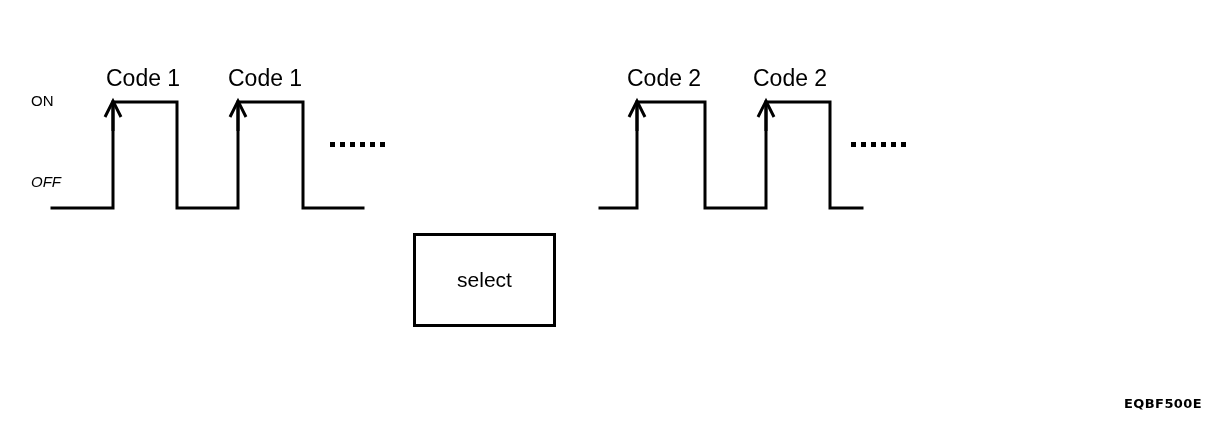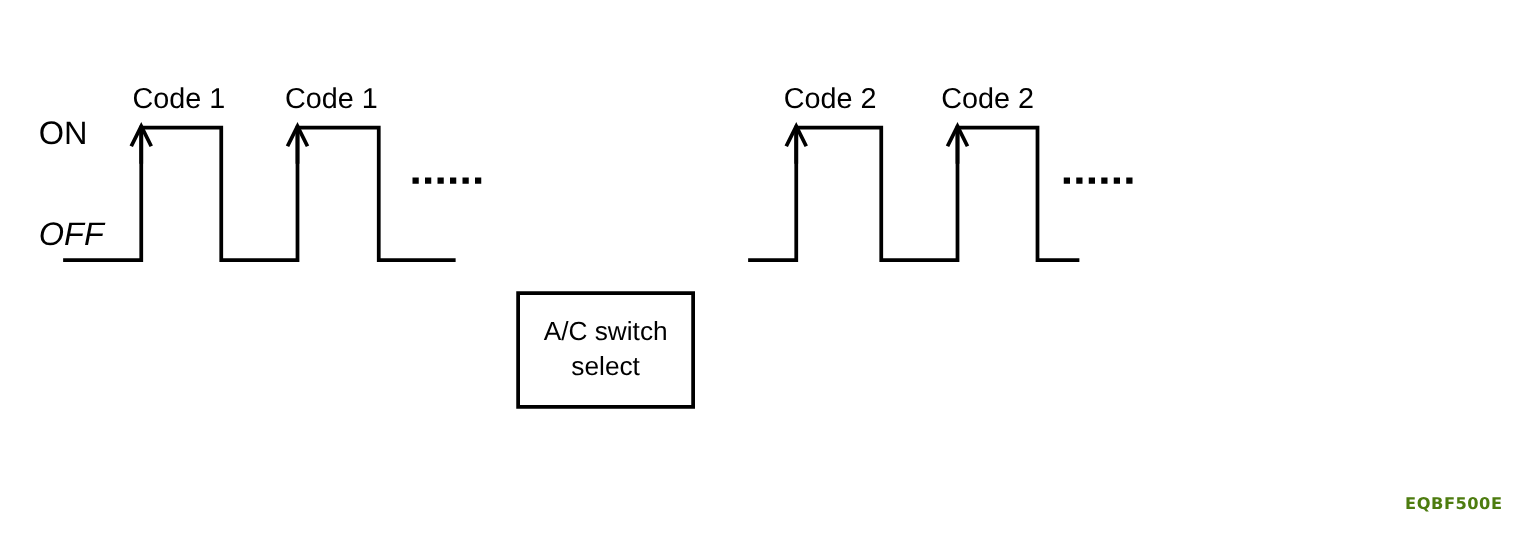--- a/index.html
+++ b/index.html
@@ -27,21 +27,21 @@
     height: 432px;
   }
   .lbl {
     position: absolute;
     white-space: nowrap;
     font-family: "Liberation Sans", sans-serif;
     color: #000000;
     line-height: 1;
   }
   .axis-label {
-    font-size: 26px;
+    font-size: 15px;
   }
   .code-label {
     font-size: 23px;
   }
   #on-label  { left: 31px;  top: 93px;  }
   #off-label { left: 31px;  top: 174px; font-style: italic; }
 
   #code1-label-a { left: 106px; top: 67px; }
   #code1-label-b { left: 228px; top: 67px; }
   #code2-label-a { left: 627px; top: 67px; }
@@ -68,21 +68,21 @@
     color: #000000;
   }
   #figure-id {
     position: absolute;
     right: 14px;
     top: 396px;
     font-family: "DejaVu Sans", sans-serif;
     font-size: 13px;
     font-weight: bold;
     letter-spacing: 0.4px;
-    color: #4d7c0f;
+    color: #000000;
   }
 </style>
 </head>
 <body>
 
 <div id="figure">
 
   <svg id="waveform-svg" viewBox="0 0 1216 432">
 
     <polyline fill="none" stroke="#000000" stroke-width="3" stroke-linecap="square" stroke-linejoin="miter" points="52,208 113,208 113,102 177,102 177,208 238,208 238,102 303,102 303,208 363,208"></polyline>
@@ -128,19 +128,18 @@
 
   <div class="lbl axis-label" id="on-label">ON</div>
   <div class="lbl axis-label" id="off-label">OFF</div>
 
   <div class="lbl code-label" id="code1-label-a">Code 1</div>
   <div class="lbl code-label" id="code1-label-b">Code 1</div>
   <div class="lbl code-label" id="code2-label-a">Code 2</div>
   <div class="lbl code-label" id="code2-label-b">Code 2</div>
 
   <div id="selector-box">
-    <div class="box-line">A/C switch</div>
     <div class="box-line">select</div>
   </div>
 
   <div id="figure-id">EQBF500E</div>
 
 </div>
 
 </body></html>

